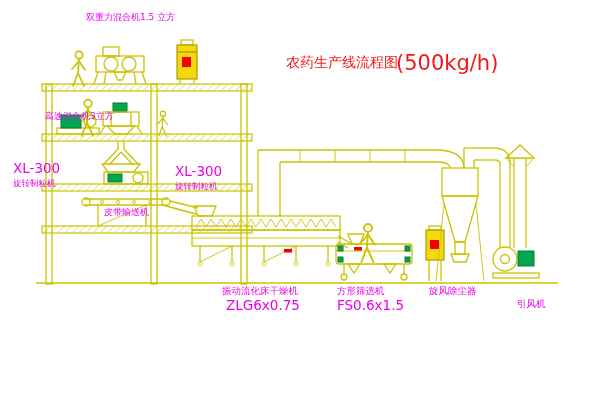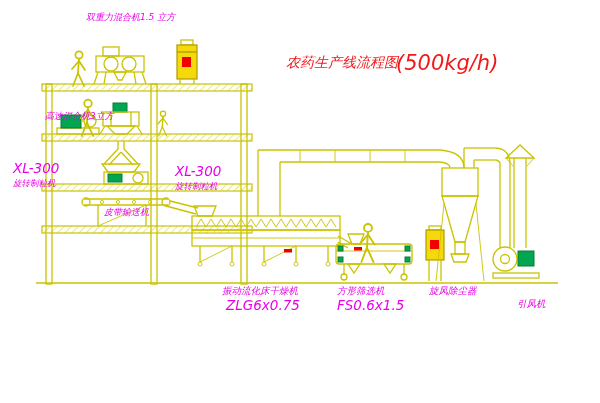--- a/index.html
+++ b/index.html
@@ -1,16 +1,16 @@
 <!DOCTYPE html>
 <html style="--background: #FFFFFF; --drawing-line: #C9C300; --machine-green: #00A651; --label-magenta: #E900E9; --title-red: #F21818; --panel-yellow: #F5D90A; --indicator-red: #F20000;"><head>
 <meta charset="utf-8">
 <style>
   html,body{margin:0;padding:0;background:#fff;}
-  .canvas{position:relative;width:600px;height:403px;background:var(--background,#fff);overflow:hidden;font-family:"DejaVu Sans",sans-serif;font-style:italic;}
+  .canvas{position:relative;width:600px;height:403px;background:var(--background,#fff);overflow:hidden;font-family:"DejaVu Sans",sans-serif;}
   svg{position:absolute;left:0;top:0;}
   text{font-family:"DejaVu Sans","Liberation Sans",sans-serif;}
   .ln{stroke:var(--drawing-line,#C9C300);fill:none;stroke-width:1.3;}
   .lnt{stroke:var(--drawing-line,#C9C300);fill:none;stroke-width:0.9;}
   .hatchfill{fill:url(#hatch);stroke:var(--drawing-line,#C9C300);stroke-width:1.2;}
   .grn{fill:var(--machine-green,#00A651);stroke:#117A33;stroke-width:1;}
   .panel{fill:var(--panel-yellow,#F5D90A);stroke:#B09B00;stroke-width:1.2;}
   .red{fill:var(--indicator-red,#F20000);stroke:none;}
   .person{stroke:var(--drawing-line,#C9C300);fill:none;stroke-width:1.7;stroke-linecap:round;stroke-linejoin:round;}
   text.lbl{fill:var(--label-magenta,#E900E9);}

